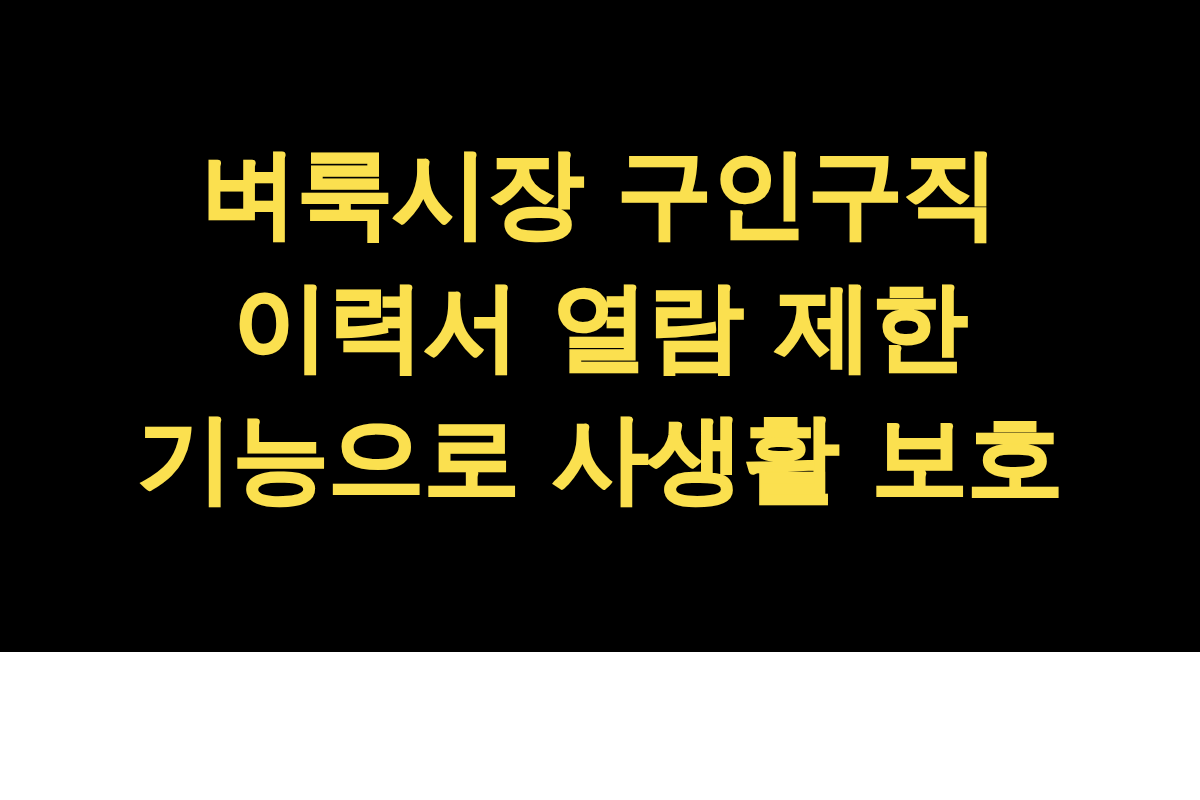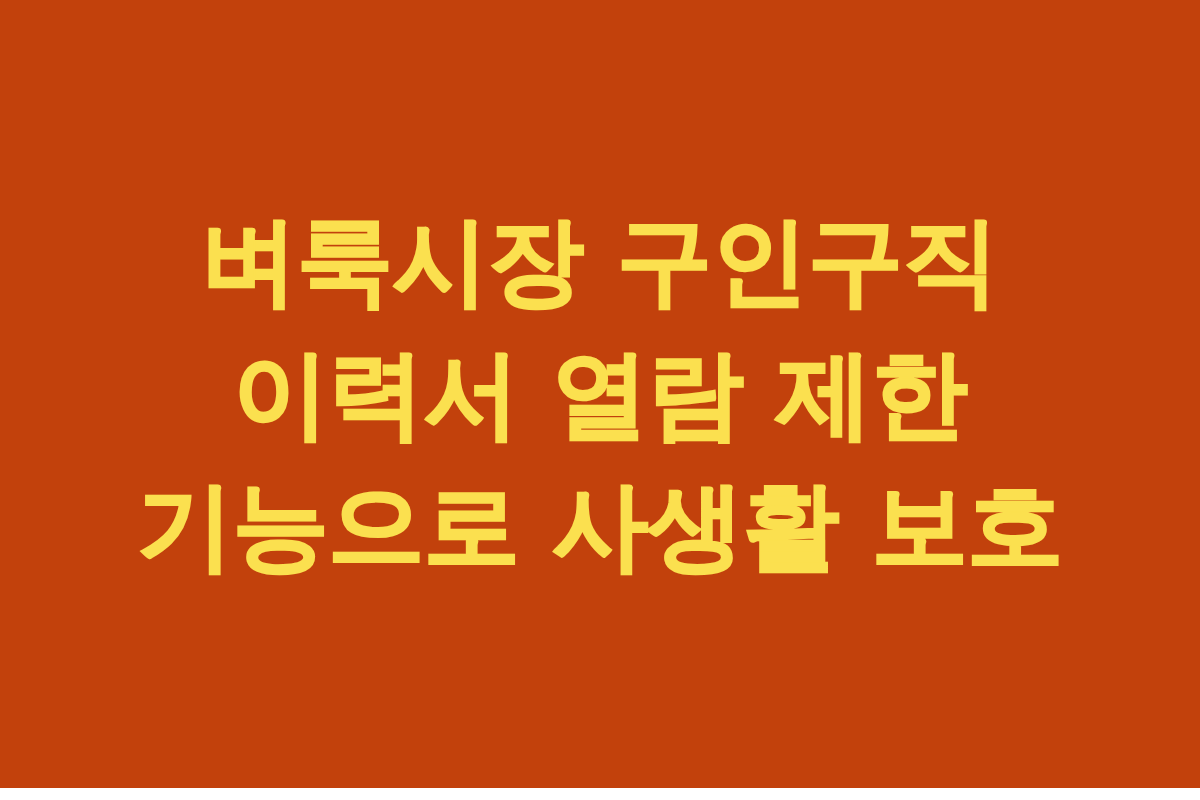--- a/index.html
+++ b/index.html
@@ -47,21 +47,21 @@
     white-space: normal;
     
     paint-order: stroke fill;
     -webkit-text-stroke: 2px #fbe04f;
     text-rendering: optimizeLegibility;
   }
 </style>
 </head>
 <body style="width: 1200px; height: 800px;">
 
-<div id="title-card" style="background: #c2410c; width: 1200px; height: 788px;">
+<div id="title-card" style="background: #000000; width: 1200px; height: 652px;">
 
   <div id="headline-block" style="text-align: center;">
 
     <h1 id="headline" style="color: rgb(251, 224, 79); -webkit-text-stroke: 2px rgb(251, 224, 79); font-size: 96px;">벼룩시장 구인구직 이력서 열람 제한 기능으로 사생활 보호</h1>
 
   </div>
 
 </div>
 
 </body></html>

